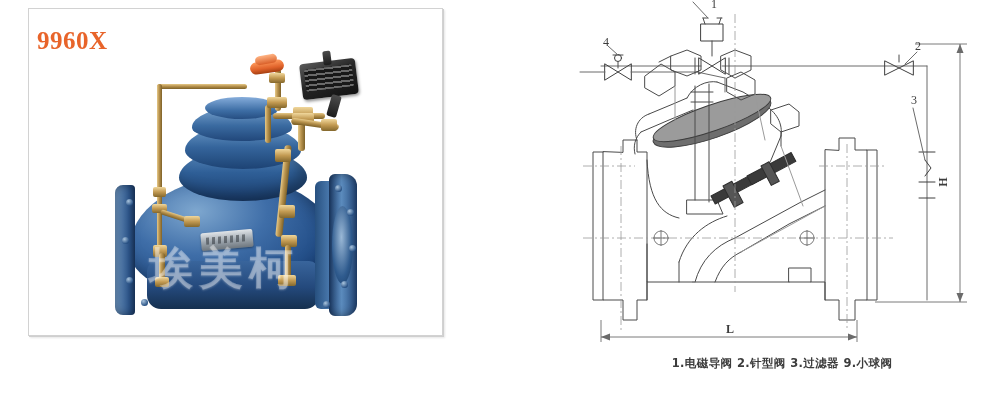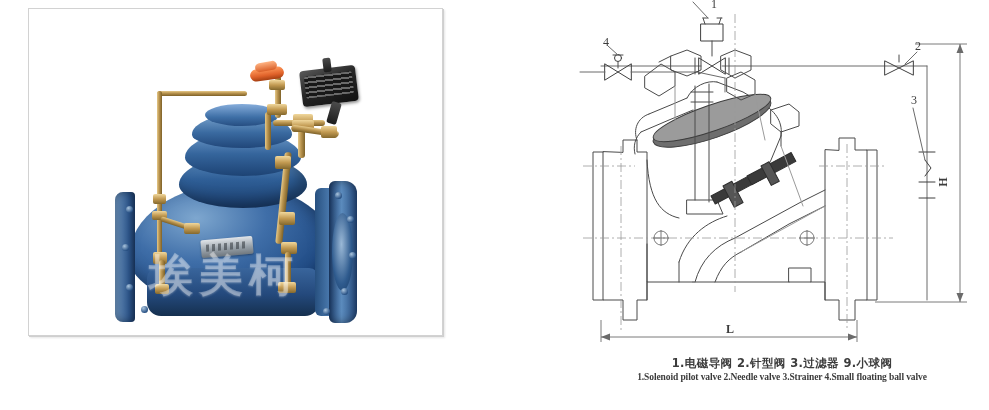--- a/index.html
+++ b/index.html
@@ -22,21 +22,21 @@
     overflow:hidden;
   }
   .model-label{
     position:absolute;left:8px;top:18px;
     font-family:"Liberation Serif", serif;
     font-weight:bold;font-size:25px;letter-spacing:.5px;
     color:#e8642a;
   }
 
   
-  .valve{position:absolute;left:0;top:7px;width:415px;height:328px;}
+  .valve{position:absolute;left:0;top:0;width:415px;height:328px;}
 
   .vshape{position:absolute;}
 
   
   .body-main{
     left:100px;top:168px;width:210px;height:122px;
     background:radial-gradient(ellipse at 32% 28%, #7ea7cf 0%, #3f6ea8 35%, #1f4a84 70%, #16355e 100%);
     border-radius:50% 50% 46% 46% / 60% 60% 40% 40%;
     box-shadow:inset -10px -8px 18px rgba(0,0,0,.35);
   }
@@ -239,20 +239,21 @@
       <div class="blk" style="left:294px;top:42px;width:8px;height:14px;transform:rotate(-7deg);"></div>
       <div class="blk" style="left:300px;top:86px;width:10px;height:22px;transform:rotate(16deg);"></div>
       <div class="vshape knob"></div>
       <div class="vshape knob2"></div>
 
       <div class="vshape brandplate"></div>
 
       <div class="watermark">埃美柯</div>
     </div>
 
+    <div class="model-label">9960X</div>
   </div>
 
   <div class="drawing-panel">
 
     <svg class="dwg" viewBox="0 0 414 355">
       <g fill="none" stroke="#4a4a4a" stroke-width="1" stroke-linejoin="round" stroke-linecap="round">
 
         <line x1="26" y1="66" x2="126" y2="66" stroke="#6b6b6b"></line>
         <line x1="147" y1="66" x2="352" y2="66" stroke="#6b6b6b"></line>
         <line x1="352" y1="66" x2="352" y2="300" stroke="#6b6b6b"></line>
@@ -393,17 +394,16 @@
       <text x="372" y="182" font-family="Liberation Serif, serif" font-size="12" font-weight="bold" fill="#3c3c3c" text-anchor="middle" transform="rotate(-90 372 182)">H</text>
 
       <text x="136" y="8" font-family="Liberation Serif, serif" font-size="12" fill="#3c3c3c">1</text>
       <text x="340" y="50" font-family="Liberation Serif, serif" font-size="12" fill="#3c3c3c">2</text>
       <text x="336" y="104" font-family="Liberation Serif, serif" font-size="12" fill="#3c3c3c">3</text>
       <text x="28" y="46" font-family="Liberation Serif, serif" font-size="12" fill="#3c3c3c">4</text>
     </svg>
 
     <div class="caption">
       <div class="caption-cn">1.电磁导阀  2.针型阀  3.过滤器  9.小球阀</div>
-      <div class="caption-en">1.Solenoid pilot valve  2.Needle valve  3.Strainer  4.Small floating ball valve</div>
     </div>
   </div>
 
 </div>
 
 </body></html>

